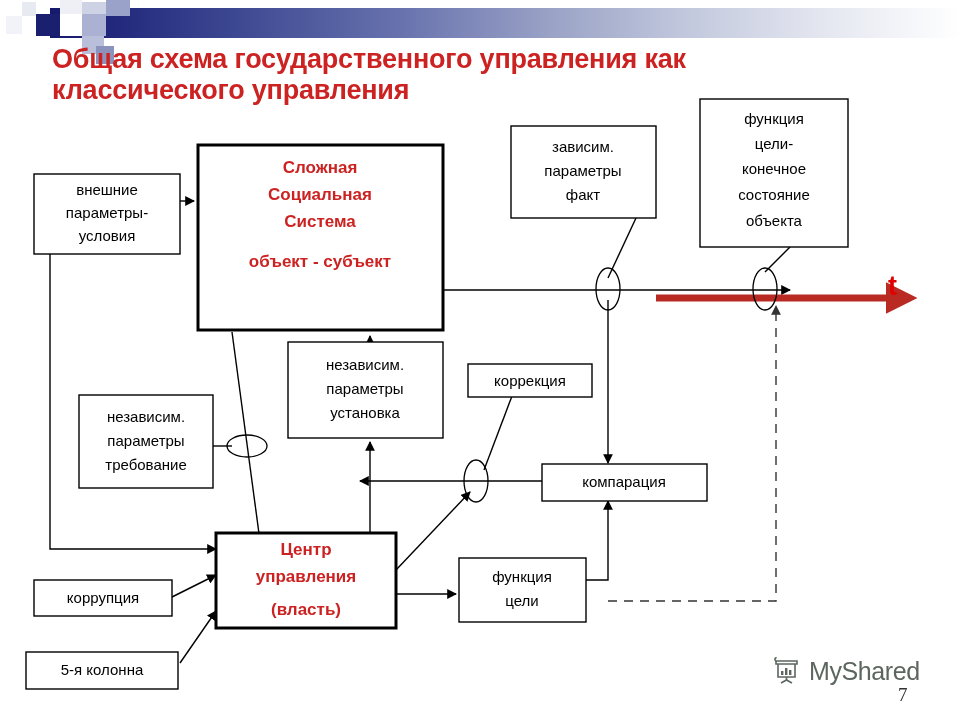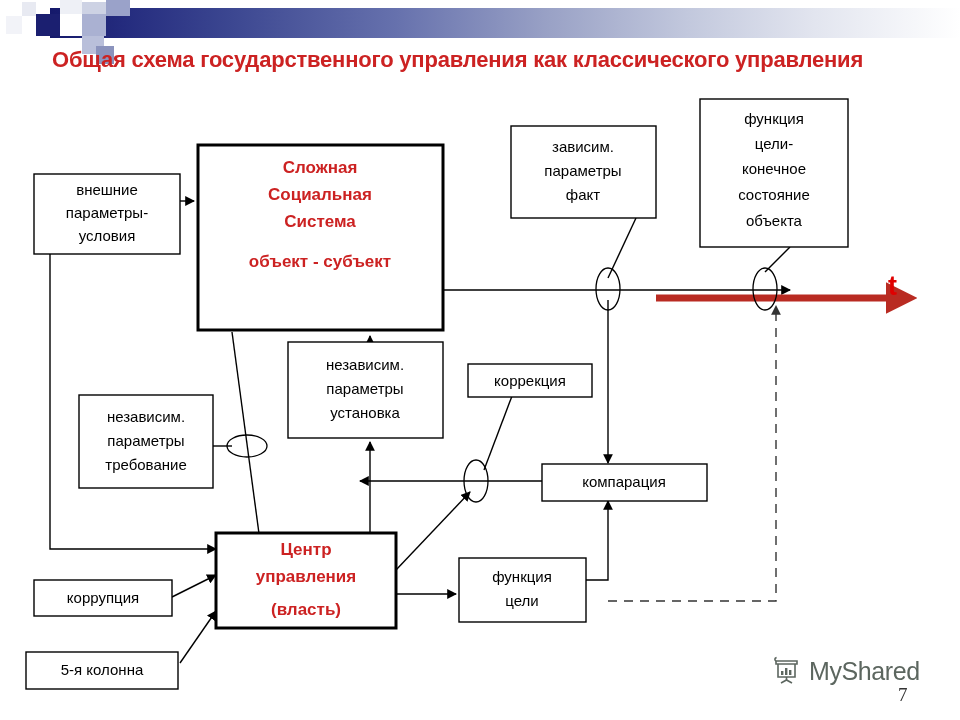--- a/index.html
+++ b/index.html
@@ -49,21 +49,21 @@
   .sq-i { left: 96px;  top: 46px; width: 18px; height: 18px; background: #8b93bd; }
   .sq-j { left: 6px;   top: 16px; width: 16px; height: 18px; background: #f2f3f8; }
 
   
   #title {
     position: absolute;
     left: 52px;
     top: 44px;
     width: 830px;
     color: #cc2222;
-    font-size: 22px;
+    font-size: 27px;
     font-weight: bold;
     line-height: 31px;
     letter-spacing: -0.2px;
   }
 
   
   #diagram {
     position: absolute;
     left: 0; top: 0;
     width: 960px; height: 720px;

